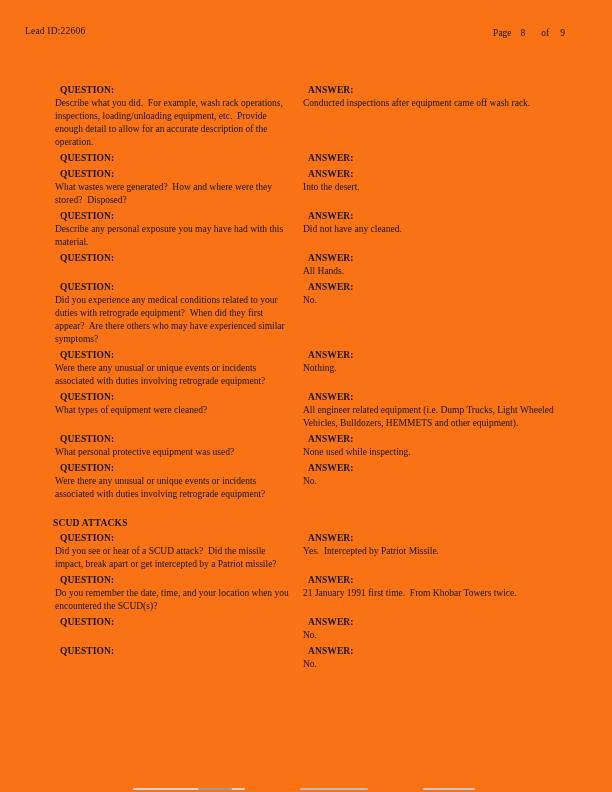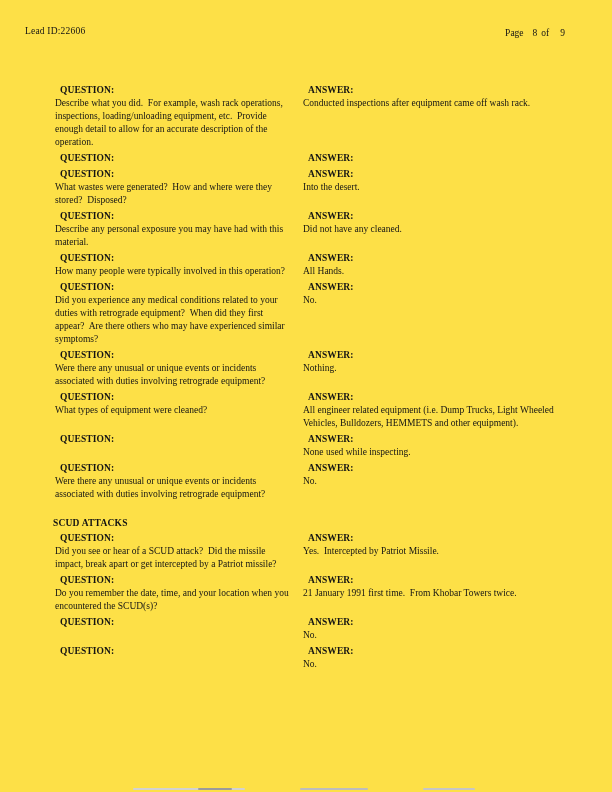--- a/index.html
+++ b/index.html
@@ -1,41 +1,41 @@
 <!DOCTYPE html>
 <html><head>
 <meta charset="utf-8">
 <style>
   html, body { margin: 0; padding: 0; background: #ffffff; }
   .page {
     position: relative;
     width: 612px;
     height: 792px;
-    background: #fde047;
+    background: #f97316;
     color: #141414;
     font-family: "Liberation Serif", serif;
     font-size: 9.5px;
     line-height: 13px;
     overflow: hidden;
   }
   .lead-id {
     position: absolute;
     left: 25px;
     top: 25px;
     font-size: 9.5px;
     letter-spacing: 0.2px;
   }
   .page-num {
     position: absolute;
     top: 27px;
     right: 47px;
     font-size: 9.5px;
   }
   .page-num .pn-number { margin-left: 9px; }
-  .page-num .pn-of     { margin-left: 4px; }
+  .page-num .pn-of     { margin-left: 16px; }
   .page-num .pn-total  { margin-left: 11px; }
   .content {
     position: absolute;
     left: 55px;
     top: 84px;
     width: 500px;
     font-family: Liberation Serif, serif;
   }
   .qa-row {
     display: flex;
@@ -116,21 +116,20 @@
           <div class="cell-text">Describe any personal exposure you may have had with this material.</div>
         </div>
         <div class="a-cell">
           <div class="cell-label">ANSWER:</div>
           <div class="cell-text">Did not have any cleaned.</div>
         </div>
       </div>
       <div class="qa-row">
         <div class="q-cell">
           <div class="cell-label">QUESTION:</div>
-          <div class="cell-text">How many people were typically involved in this operation?</div>
         </div>
         <div class="a-cell">
           <div class="cell-label">ANSWER:</div>
           <div class="cell-text">All Hands.</div>
         </div>
       </div>
       <div class="qa-row">
         <div class="q-cell">
           <div class="cell-label">QUESTION:</div>
           <div class="cell-text">Did you experience any medical conditions related to your duties with retrograde equipment?  When did they first appear?  Are there others who may have experienced similar symptoms?</div>
@@ -156,20 +155,21 @@
           <div class="cell-text">What types of equipment were cleaned?</div>
         </div>
         <div class="a-cell">
           <div class="cell-label">ANSWER:</div>
           <div class="cell-text">All engineer related equipment (i.e. Dump Trucks, Light Wheeled Vehicles, Bulldozers, HEMMETS and other equipment).</div>
         </div>
       </div>
       <div class="qa-row">
         <div class="q-cell">
           <div class="cell-label">QUESTION:</div>
+          <div class="cell-text">What personal protective equipment was used?</div>
         </div>
         <div class="a-cell">
           <div class="cell-label">ANSWER:</div>
           <div class="cell-text">None used while inspecting.</div>
         </div>
       </div>
       <div class="qa-row">
         <div class="q-cell">
           <div class="cell-label">QUESTION:</div>
           <div class="cell-text">Were there any unusual or unique events or incidents associated with duties involving retrograde equipment?</div>

